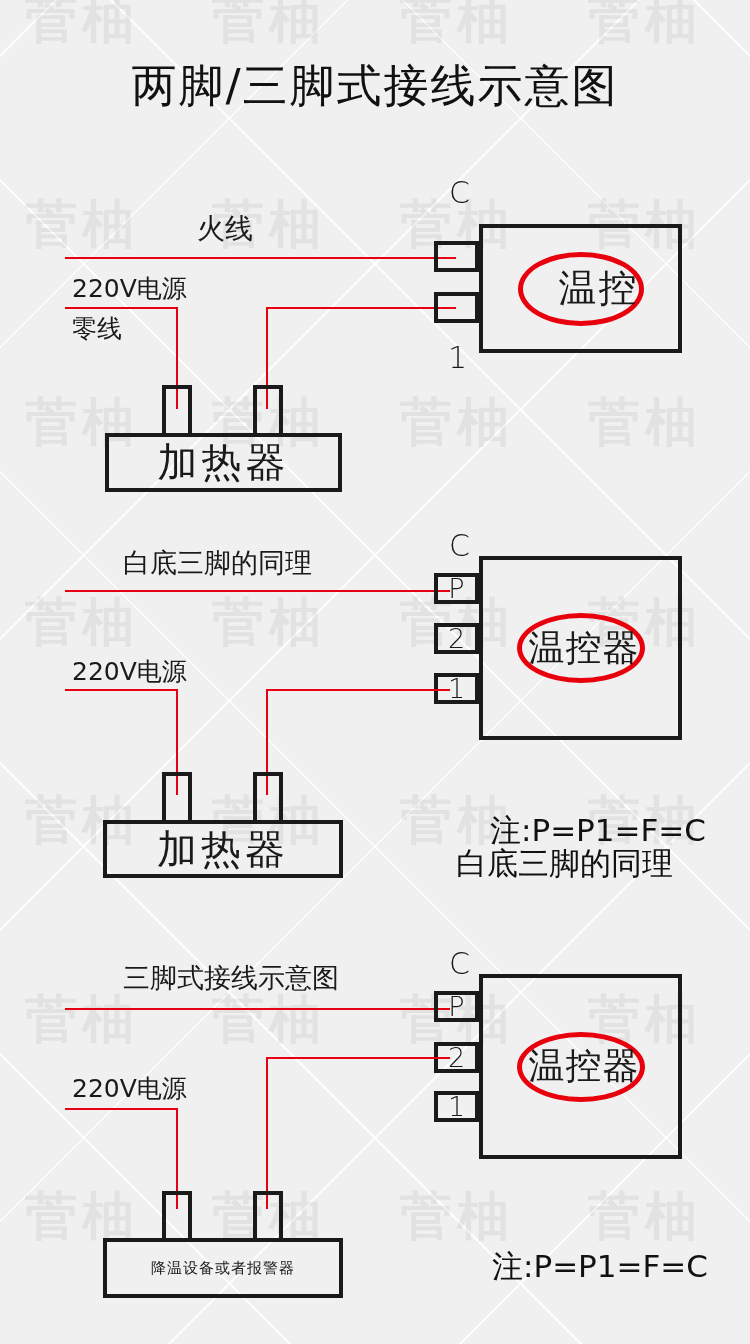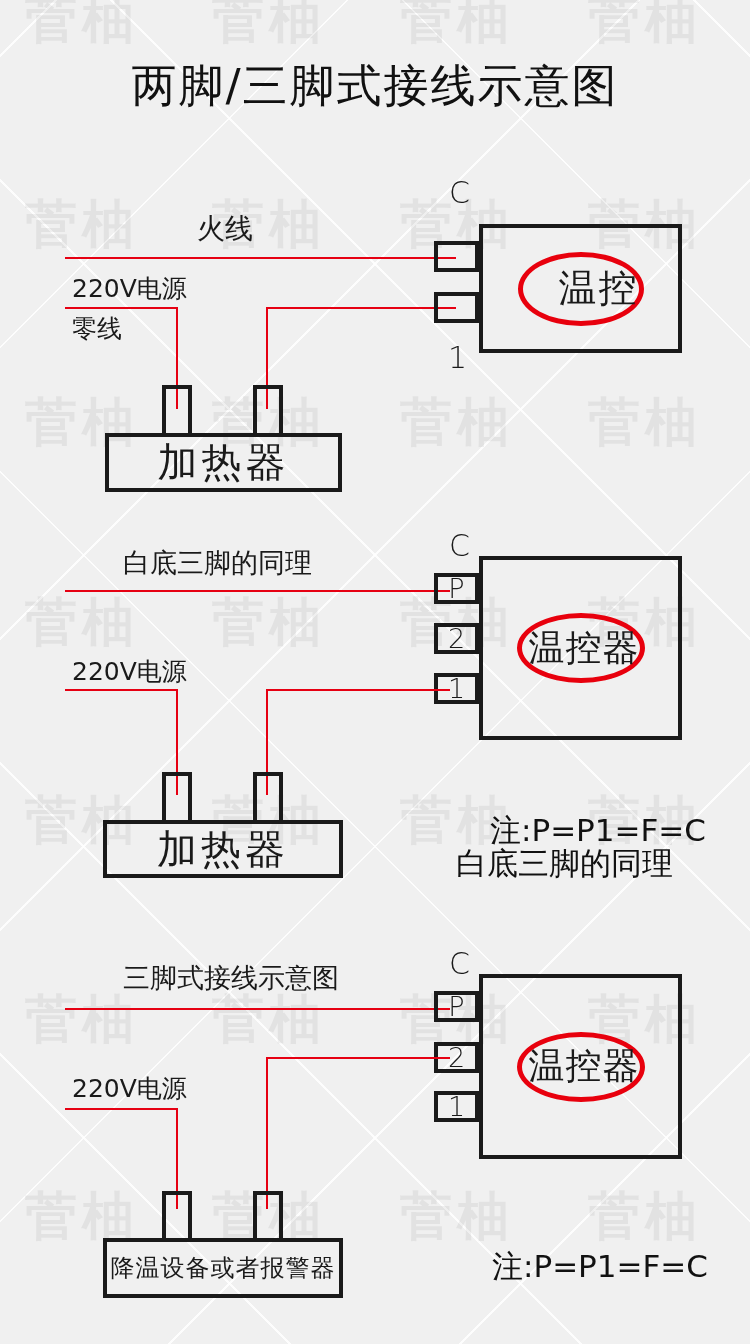--- a/index.html
+++ b/index.html
@@ -33,21 +33,21 @@
   .wire-v{position:absolute;width:2px;background:var(--wire);}
   .obox{position:absolute;border:4px solid var(--ink);display:flex;align-items:center;justify-content:center;}
   .terminal{
     position:absolute;width:45px;height:31px;border:4px solid var(--ink);
     display:flex;align-items:center;justify-content:center;
     font-size:27px;font-weight:300;line-height:1;
   }
   .pin{position:absolute;width:30px;height:48px;border:4px solid var(--ink);border-bottom:none;}
   .loadbox{position:absolute;border:4px solid var(--ink);display:flex;align-items:center;justify-content:center;}
   .load-text{font-size:40px;font-weight:500;letter-spacing:4px;}
-  .load-text-sm{font-size:24px;font-weight:500;letter-spacing:1px;}
+  .load-text-sm{font-size:15px;font-weight:500;letter-spacing:1px;}
   .ellipse{
     border:5px solid var(--accent);border-radius:50%;
     display:flex;align-items:center;justify-content:flex-end;
   }
   .dev-text{font-size:38px;font-weight:500;letter-spacing:2px;}
   .dev-text-sm{font-size:36px;font-weight:500;letter-spacing:1px;}
   .note{position:absolute;font-size:31px;color:#111;white-space:nowrap;}
 </style>
 </head>
 <body>

